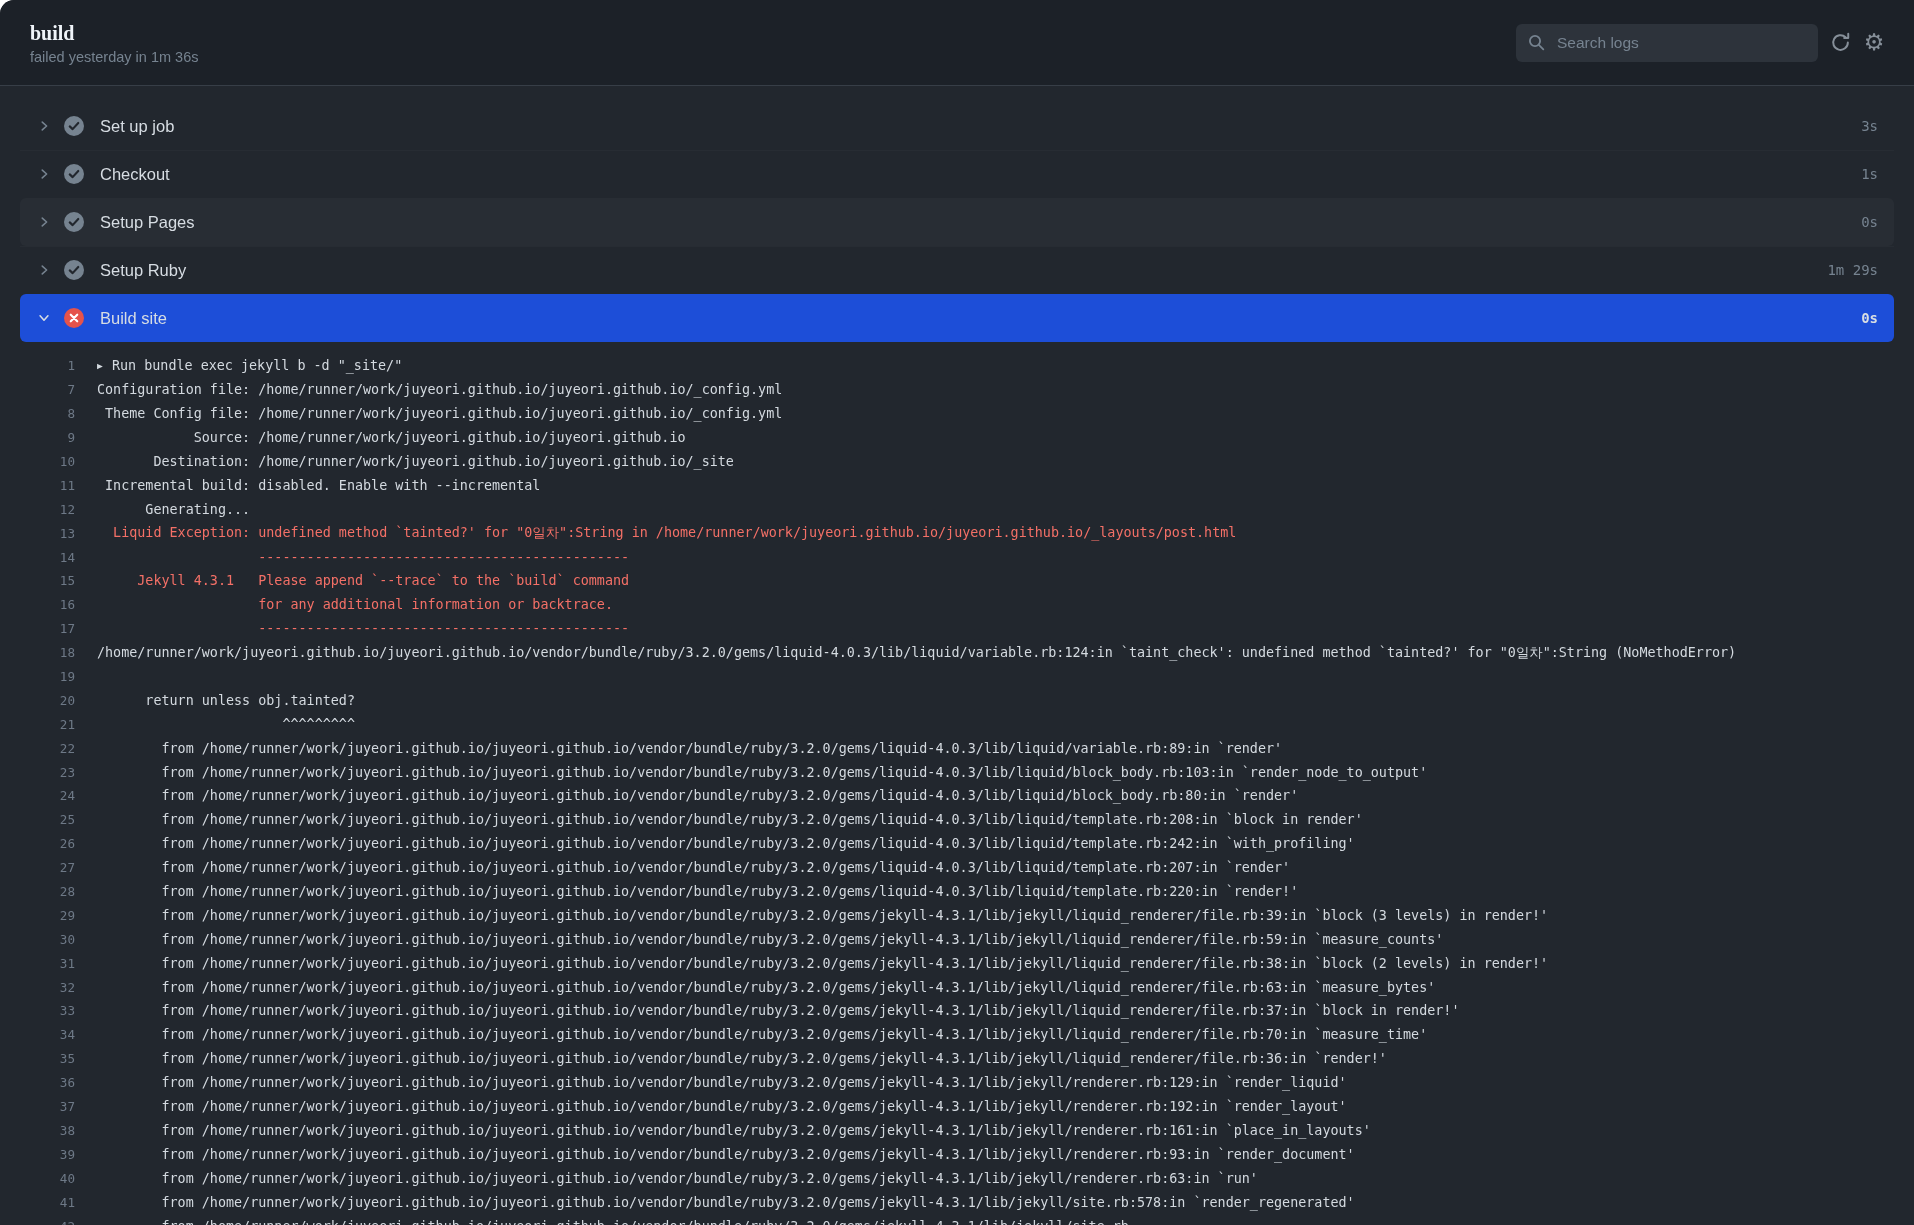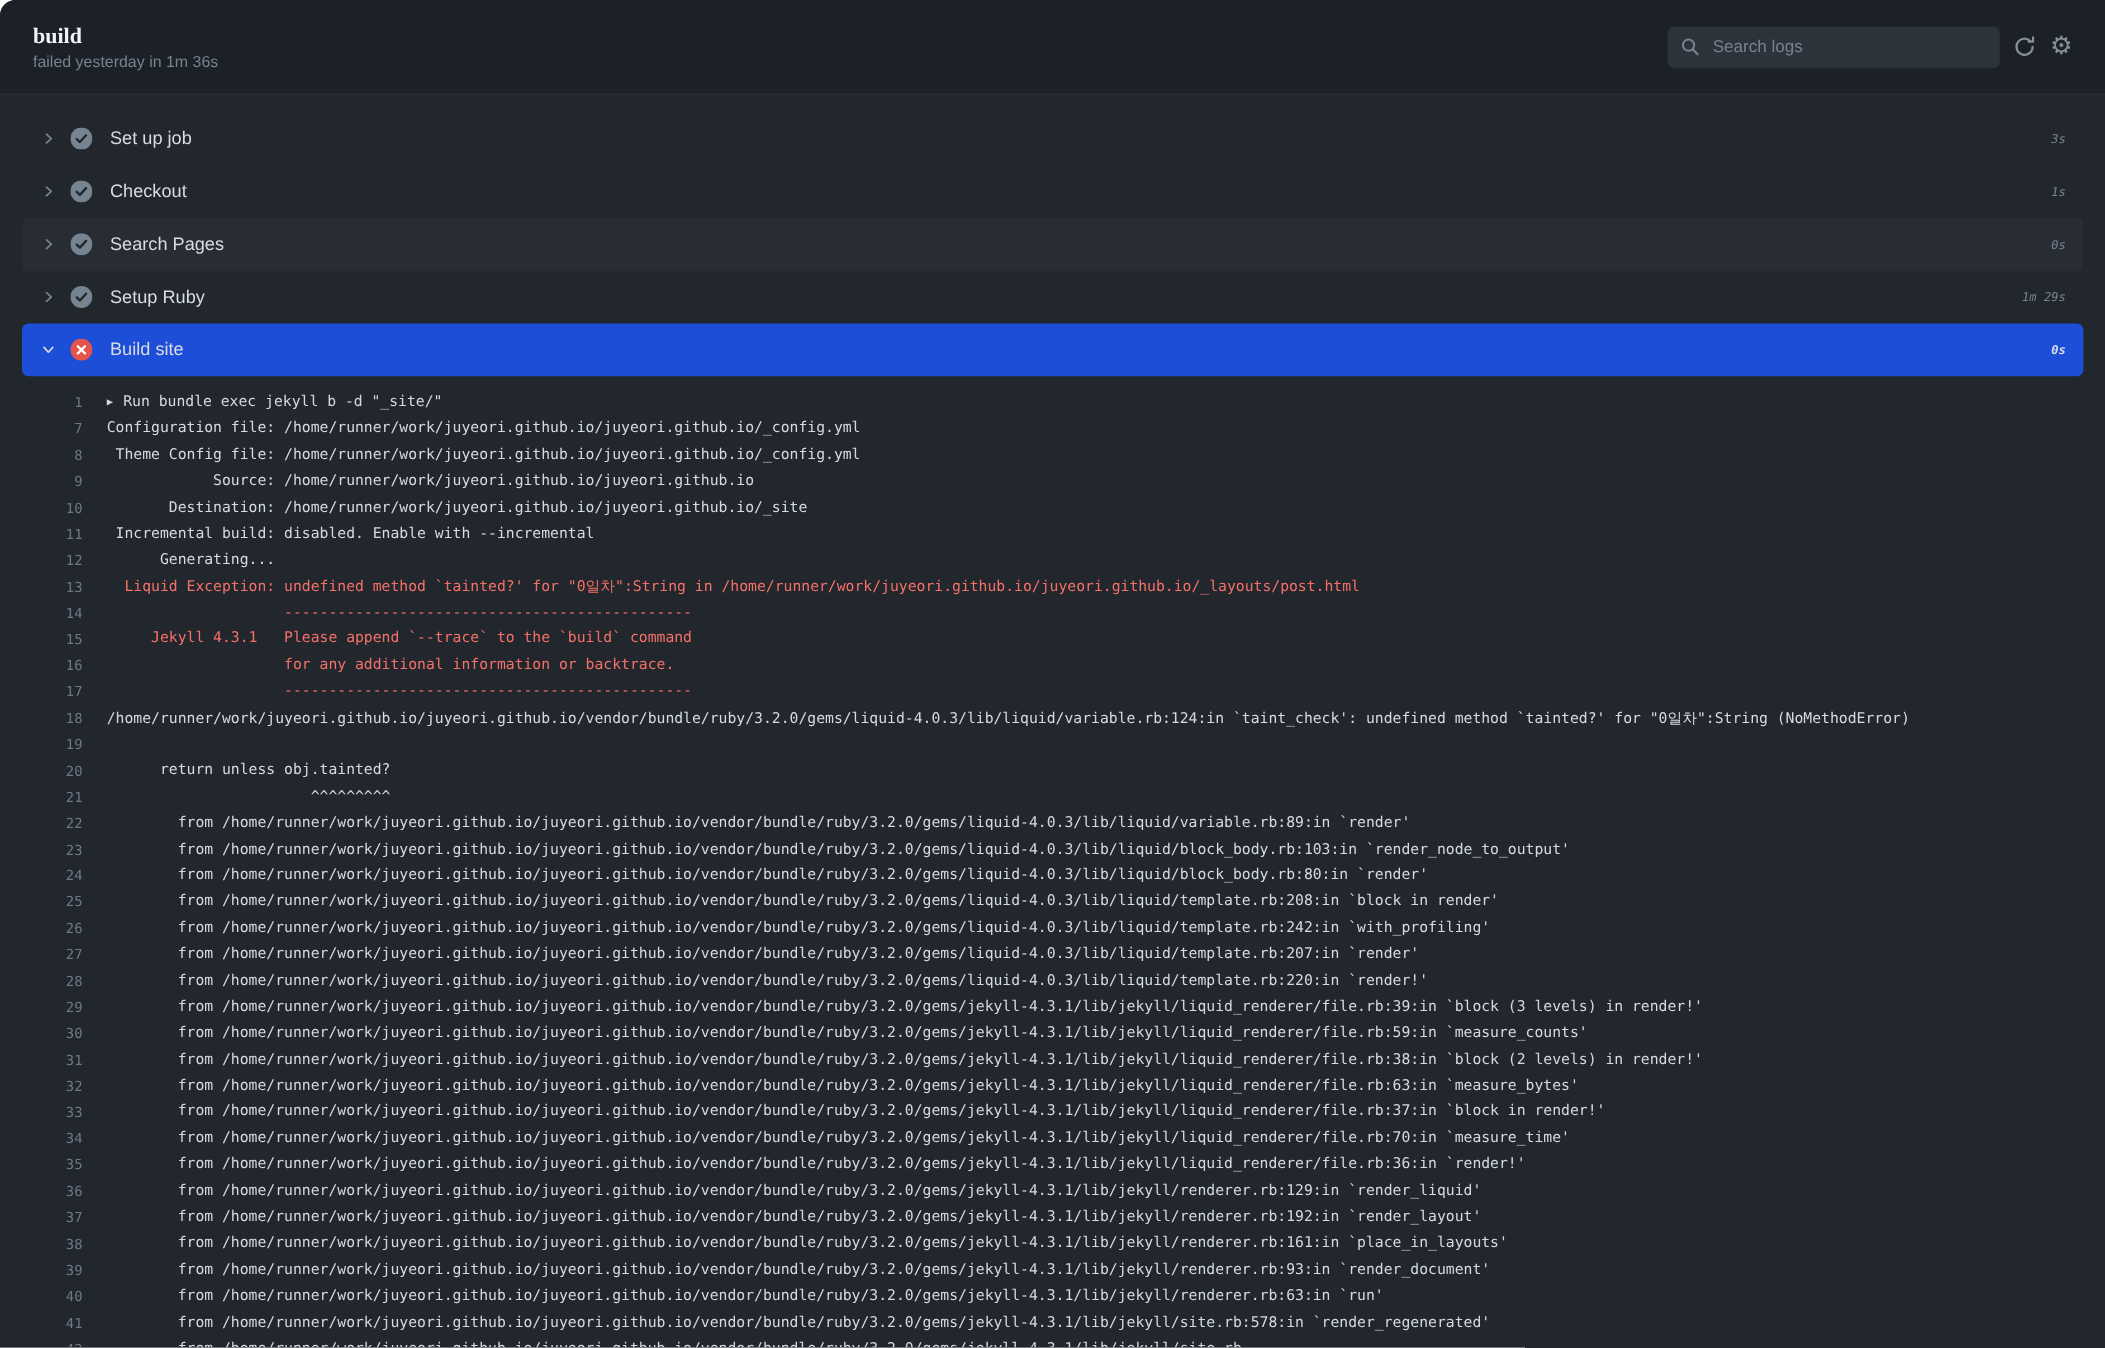--- a/index.html
+++ b/index.html
@@ -36,21 +36,21 @@
   .chev { width:16px; height:16px; display:inline-flex; align-items:center; justify-content:center;
           margin-right:12px; flex:none; }
   .step .chev-down { display:none; }
   .step.expanded .chev-down { display:inline-flex; }
   .status-icon { width:20px; height:20px; margin-right:16px; flex:none;
                  display:inline-flex; align-items:center; justify-content:center; }
   .step .icon-failure { display:none; }
   .step.failure .icon-failure { display:inline-flex; }
   .step-name { font-size:16.5px; color:#d7dde3; }
   .step-duration { margin-left:auto; font-family:"DejaVu Sans Mono","Liberation Mono",monospace;
-                   font-size:11px; color:#768390;font-style:italic; }
+                   font-size:14px; color:#768390; }
   .step.expanded .step-duration { color:#d7dde3; font-weight:700; }
 
   
   .log { padding-top:12px; }
   .log-line { display:flex; align-items:center; height:23.9px; white-space:pre;
               font-family:"DejaVu Sans Mono","Liberation Mono",monospace;
               font-size:13.4px; color:#d4dae0; }
   .log-line .ln { flex:none; width:75px; text-align:right; margin-right:22px;
                   font-size:12.6px; color:#6e7987; cursor:pointer; }
   .log-line .lt { flex:none; }
@@ -133,21 +133,21 @@
           </svg>
     </span>
 
     <span class="status-icon icon-success">
       <svg width="20" height="20" viewBox="0 0 16 16">
         <circle cx="8" cy="8" r="8" fill="#768390"></circle>
         <path d="M4.6 8.3 L6.9 10.5 L11.4 5.6" fill="none" stroke="#22272e" stroke-width="1.7" stroke-linecap="round" stroke-linejoin="round"></path>
       </svg>
     </span>
 
-    <span class="step-name">Search Pages</span>
+    <span class="step-name">Setup Pages</span>
     <span class="step-duration">0s</span>
   </div>
 
   <div class="step success collapsed">
     <span class="chev chev-right">
       <svg width="14" height="14" viewBox="0 0 16 16">
             <path d="M6 3.5 L11 8 L6 12.5" fill="none" stroke="#768390" stroke-width="1.8" stroke-linecap="round" stroke-linejoin="round"></path>
           </svg>
     </span>
 

